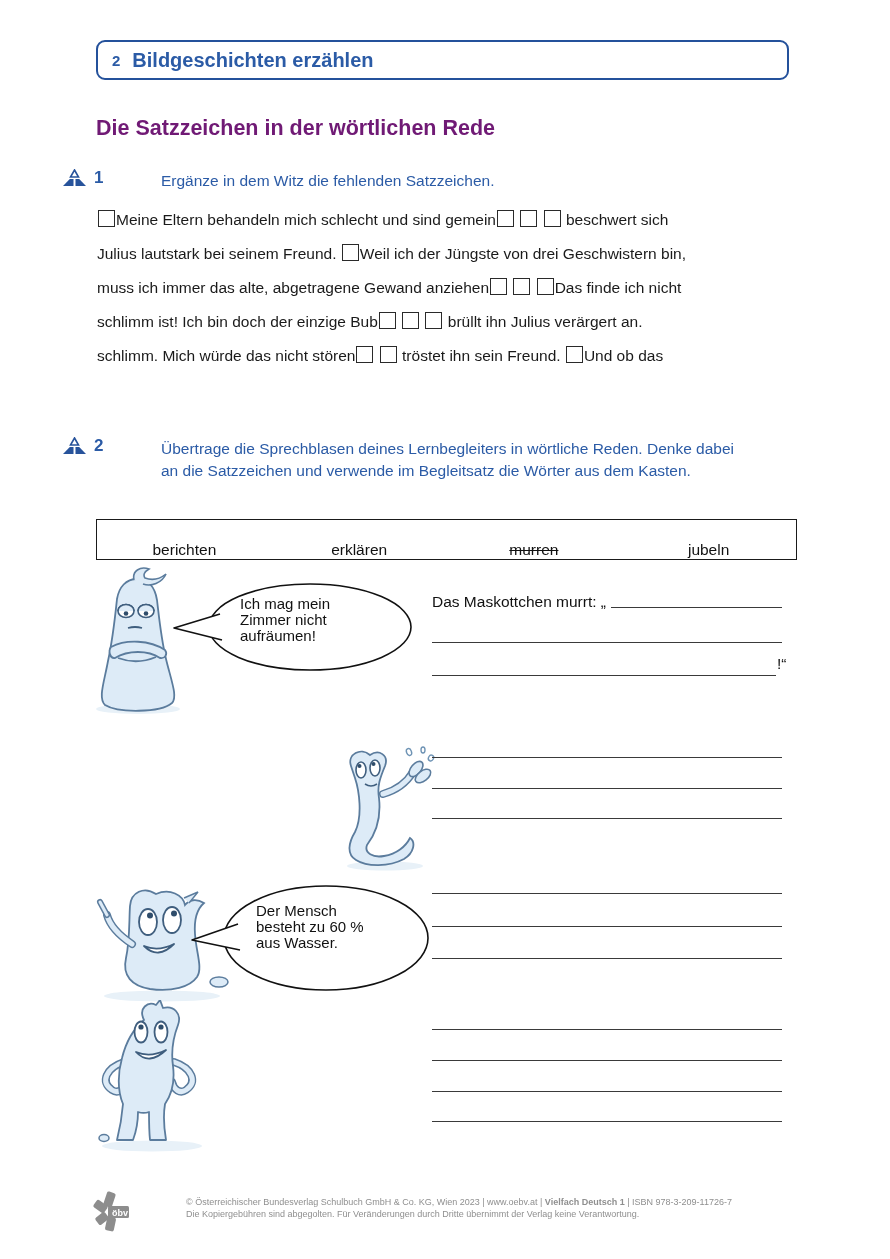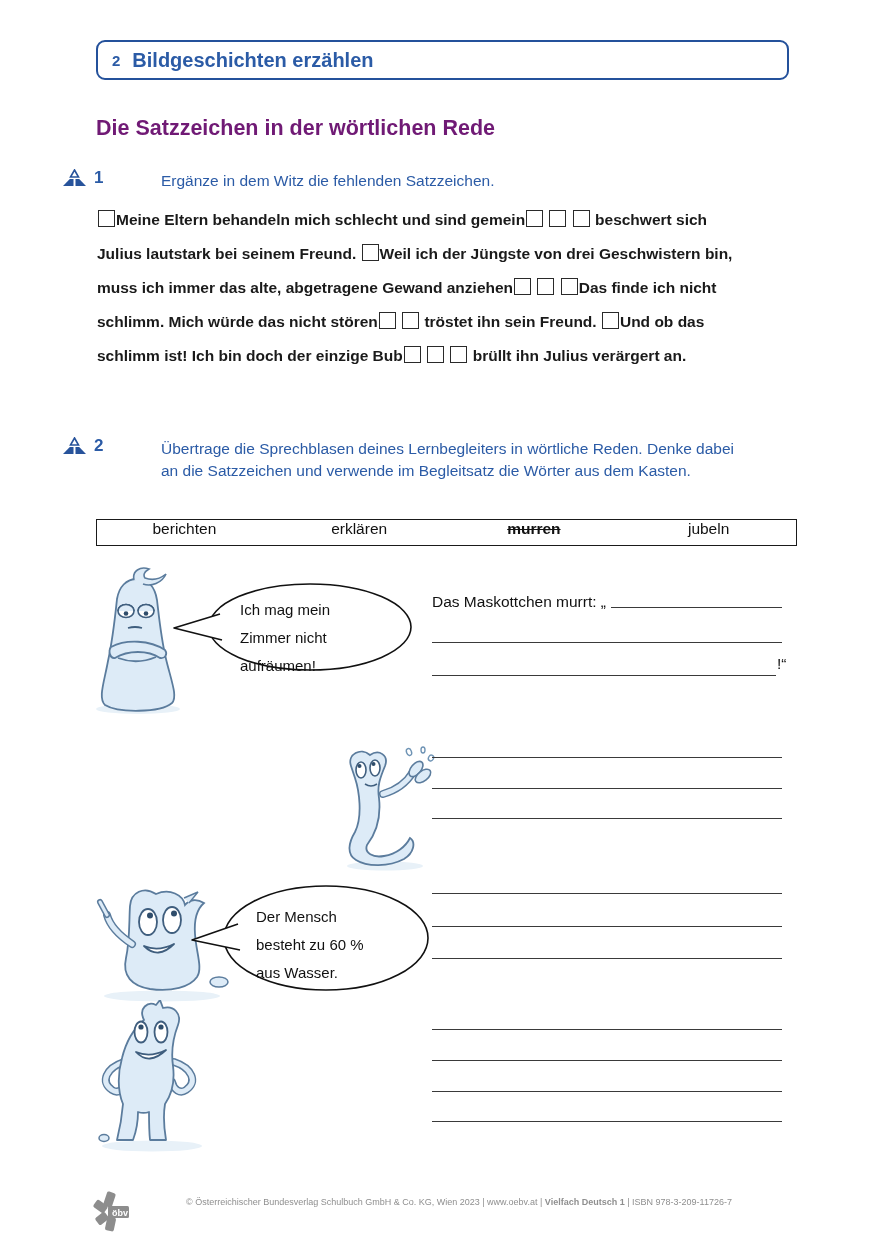--- a/index.html
+++ b/index.html
@@ -13,33 +13,33 @@
   .chapter-title{font-weight:bold;font-size:20px;color:#2b5ba6;}
 
   .page-title{position:absolute;left:96px;top:116px;font-size:21.5px;font-weight:bold;color:#701a75;}
 
   
   .ex-icon{position:absolute;width:25px;height:21px;}
   .ex-num{position:absolute;font-size:17px;font-weight:bold;color:#2b5ba6;}
   .ex-instr{position:absolute;font-size:15.5px;color:#2b5ba6;line-height:21.5px;white-space:pre-line;margin-left:39px;}
 
   
-  .joke{position:absolute;left:97px;top:203px;width:706px;font-size:15.5px;line-height:34px;color:#1a1a1a;font-weight:bold;}
+  .joke{position:absolute;left:97px;top:203px;width:706px;font-size:15.5px;line-height:34px;color:#1a1a1a;}
   .pbox{display:inline-block;width:15px;height:15px;border:1.3px solid #2a2a2a;vertical-align:-2px;margin:0 1px;background:#fff;}
 
   
-  .word-box{position:absolute;left:96px;top:519px;width:701px;height:27px;border:1.2px solid #1a1a1a;
-            display:flex;align-items:flex-start;box-sizing:border-box;}
+  .word-box{position:absolute;left:96px;top:519px;width:701px;height:41px;border:1.2px solid #1a1a1a;
+            display:flex;align-items:flex-end;box-sizing:border-box;}
   .word-box span{flex:1;text-align:center;font-size:15.5px;color:#111;}
-  .word-box span.struck{text-decoration:line-through;font-weight:bold;}
+  .word-box span.struck{text-decoration:line-through;}
 
   
   .bubble{position:absolute;}
   .bubble svg{overflow:visible;display:block;}
-  .bubble-label{position:absolute;font-size:15px;line-height:28px;color:#111;white-space:pre-line;}
+  .bubble-label{position:absolute;font-size:15px;line-height:16px;color:#111;white-space:pre-line;}
 
   
   .wline{position:absolute;height:0;border-top:1.6px solid #3a3a3a;width:350px;}
   .ansrow{position:absolute;left:432px;top:593px;width:350px;display:flex;align-items:flex-end;}
   .ansrow .prefix{font-size:15.5px;color:#111;white-space:pre;}
   .ansrow .fill{flex:1;height:0;border-bottom:1.6px solid #3a3a3a;margin:0 0 3px 5px;}
   .suffix{position:absolute;font-size:15.5px;color:#111;}
 
   .mascot{position:absolute;}
 
@@ -65,22 +65,22 @@
     <polygon points="7.8,10 11.5,10 11.5,17 1,17" fill="#27539b"></polygon>
     <polygon points="13.5,10 17.2,10 24,17 13.5,17" fill="#27539b"></polygon>
   </svg>
   <div class="ex-num" style="left:94px;top:168px;">1</div>
   <div class="ex-instr" style="left:122px;top:170px;width:660px;">Ergänze in dem Witz die fehlenden Satzzeichen.</div>
 
   <div class="joke">
       <div><span class="pbox"></span>Meine Eltern behandeln mich schlecht und sind gemein<span class="pbox"></span> <span class="pbox"></span> <span class="pbox"></span> beschwert sich</div>
       <div>Julius lautstark bei seinem Freund. <span class="pbox"></span>Weil ich der Jüngste von drei Geschwistern bin,</div>
       <div>muss ich immer das alte, abgetragene Gewand anziehen<span class="pbox"></span> <span class="pbox"></span> <span class="pbox"></span>Das finde ich nicht</div>
+      <div>schlimm ist! Ich bin doch der einzige Bub<span class="pbox"></span> <span class="pbox"></span> <span class="pbox"></span> brüllt ihn Julius verärgert an.</div>
       <div>schlimm. Mich würde das nicht stören<span class="pbox"></span> <span class="pbox"></span> tröstet ihn sein Freund. <span class="pbox"></span>Und ob das</div>
-      <div>schlimm ist! Ich bin doch der einzige Bub<span class="pbox"></span> <span class="pbox"></span> <span class="pbox"></span> brüllt ihn Julius verärgert an.</div>
     </div>
 
   <svg class="ex-icon" style="left:62px;top:437px;" viewBox="0 0 25 21">
     <polygon points="12.5,1 16.5,8 8.5,8" fill="#ffffff" stroke="#27539b" stroke-width="1.6"></polygon>
     <polygon points="7.8,10 11.5,10 11.5,17 1,17" fill="#27539b"></polygon>
     <polygon points="13.5,10 17.2,10 24,17 13.5,17" fill="#27539b"></polygon>
   </svg>
   <div class="ex-num" style="left:94px;top:436px;">2</div>
   <div class="ex-instr" style="left:122px;top:438px;width:680px;">Übertrage die Sprechblasen deines Lernbegleiters in wörtliche Reden. Denke dabei
 an die Satzzeichen und verwende im Begleitsatz die Wörter aus dem Kasten.</div>
@@ -203,15 +203,16 @@
       <rect x="13" y="2" width="9" height="15" rx="2" transform="rotate(18 17.5 9.5)"></rect>
       <rect x="2" y="12" width="13" height="9" rx="2" transform="rotate(35 8.5 16.5)"></rect>
       <rect x="4" y="24" width="12" height="9" rx="2" transform="rotate(-38 10 28.5)"></rect>
       <rect x="14" y="27" width="9" height="14" rx="2" transform="rotate(12 18.5 34)"></rect>
       <rect x="16" y="16" width="21" height="12" rx="1.5"></rect>
     </g>
     <text x="20" y="25.5" font-size="9" font-weight="bold" fill="#ffffff" font-family="Liberation Sans, sans-serif">öbv</text>
   </svg>
   <div class="footer-text">
     <div><span>© Österreichischer Bundesverlag Schulbuch GmbH &amp; Co. KG, Wien 2023 | www.oebv.at | </span><b>Vielfach Deutsch 1</b><span> | ISBN 978-3-209-11726-7</span></div>
+    <div>Die Kopiergebühren sind abgegolten. Für Veränderungen durch Dritte übernimmt der Verlag keine Verantwortung.</div>
   </div>
 
 </div>
 
 </body></html>

